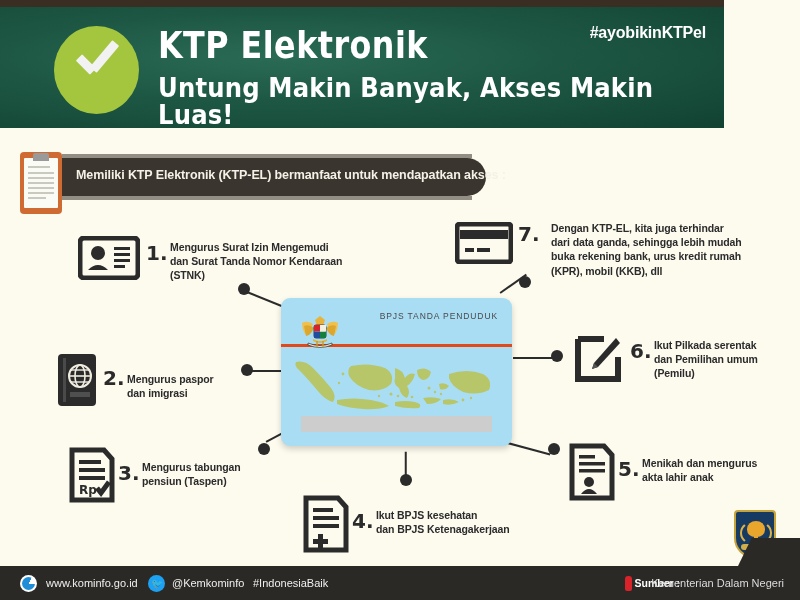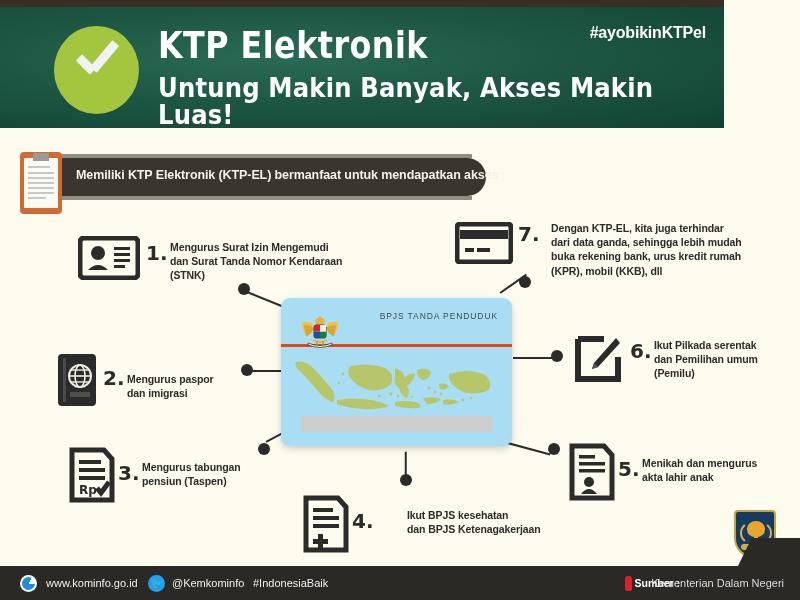--- a/index.html
+++ b/index.html
@@ -355,21 +355,21 @@
     <svg width="48" height="58" viewBox="0 0 48 58">
       <path d="M4 3 H36 L44 12 V55 H4 Z" fill="none" stroke="#2b2b2b" stroke-width="5"></path>
       <rect x="11" y="13" width="20" height="4" fill="#2b2b2b"></rect>
       <rect x="11" y="21" width="26" height="4" fill="#2b2b2b"></rect>
       <rect x="11" y="29" width="26" height="4" fill="#2b2b2b"></rect>
       <rect x="16" y="39" width="5" height="15" fill="#2b2b2b"></rect>
       <rect x="11" y="44" width="15" height="5" fill="#2b2b2b"></rect>
     </svg>
   </div>
   <div class="item-num" style="left:50px; top:14px;">4.</div>
-  <div class="item-txt" style="left:74px; top:13px; width:160px; white-space:pre-line;margin-left:31px;">Ikut BPJS kesehatan
+  <div class="item-txt" style="left:74px; top:13px; width:160px; white-space:pre-line;">Ikut BPJS kesehatan
 dan BPJS Ketenagakerjaan</div>
 </div>
 
 <div class="item" style="left:568px; top:443px;">
   <div class="ico" style="left:0; top:0;">
     <svg width="48" height="58" viewBox="0 0 48 58">
       <path d="M4 3 H36 L44 12 V55 H4 Z" fill="none" stroke="#2b2b2b" stroke-width="5"></path>
       <rect x="11" y="12" width="16" height="3.5" fill="#2b2b2b"></rect>
       <rect x="11" y="19" width="26" height="3.5" fill="#2b2b2b"></rect>
       <rect x="11" y="26" width="26" height="3.5" fill="#2b2b2b"></rect>

